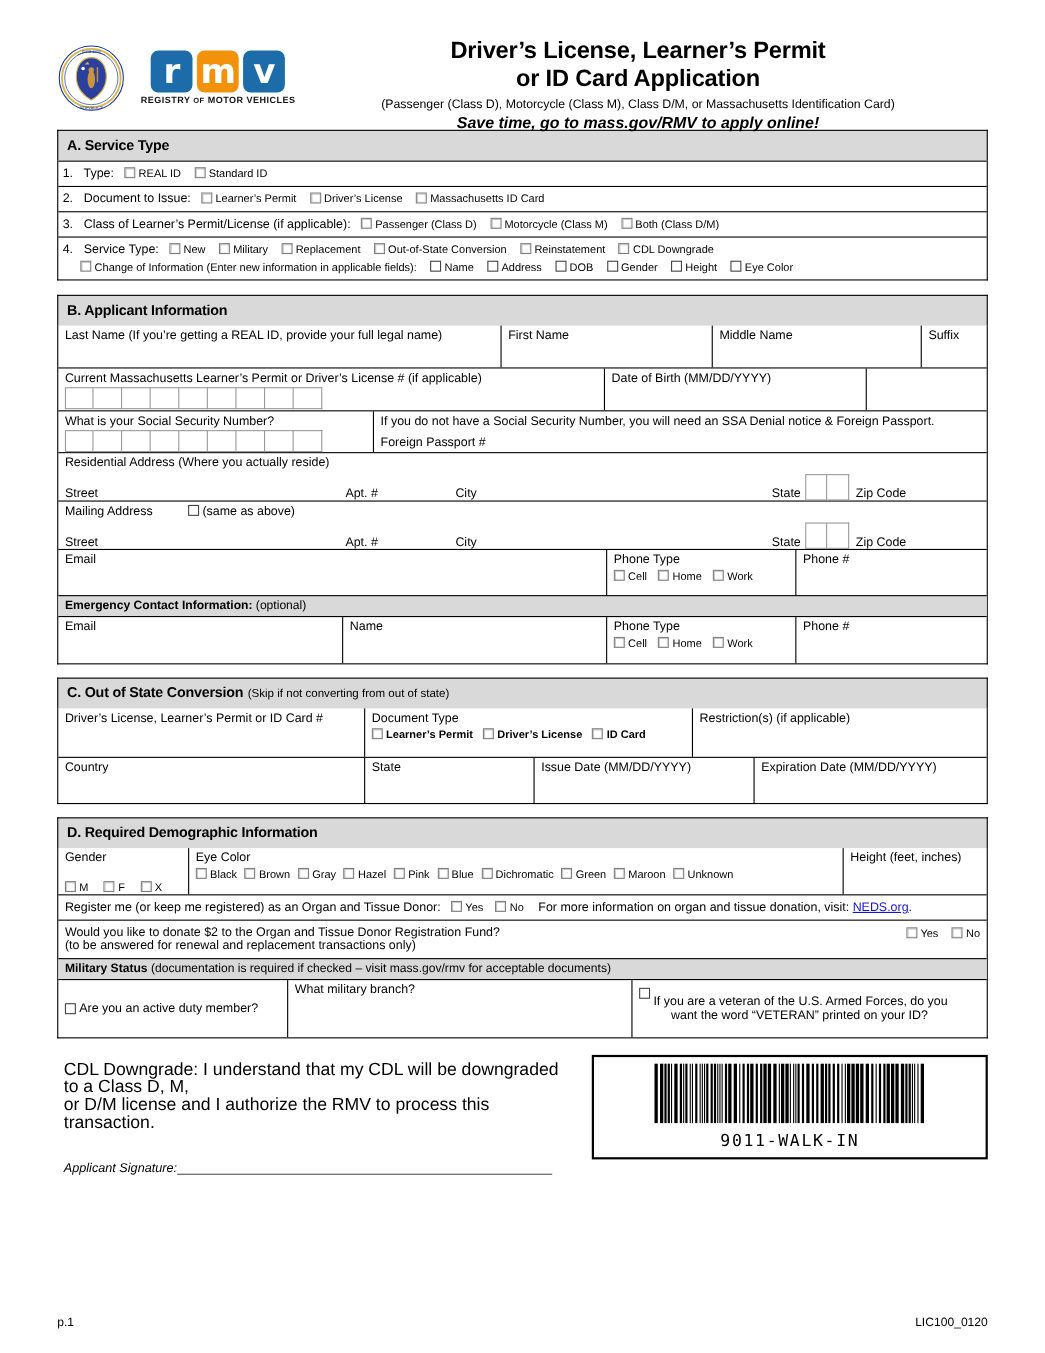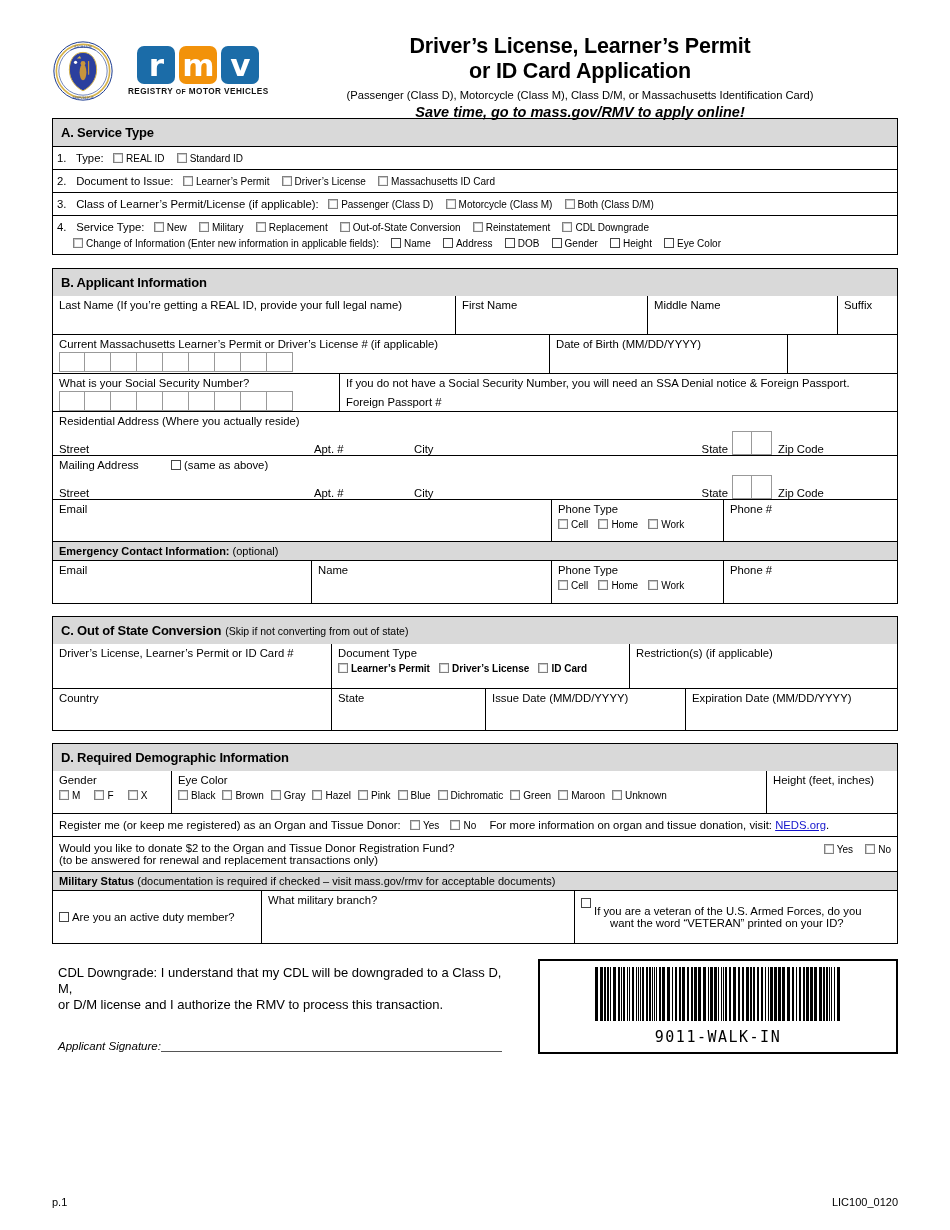--- a/index.html
+++ b/index.html
@@ -306,21 +306,21 @@
   </div>
 
   <div class="band" style="margin-top:12px;">
     <h2>D. Required Demographic Information</h2>
   </div>
   <div class="box">
 
     <div class="r" style="height:42px;">
       <div class="c" style="width:118px;">
         <div>Gender</div>
-        <div style="margin-top:3px;">
+        <div style="margin-top:15px;">
           <span class="opt" style="margin-right:11px;"><span class="cb"></span><span>M</span></span>
           <span class="opt" style="margin-right:11px;"><span class="cb"></span><span>F</span></span>
           <span class="opt" style="margin-right:0;"><span class="cb"></span><span>X</span></span>
         </div>
       </div>
       <div class="c" style="width:595px;">
         <div>Eye Color</div>
         <div style="margin-top:3px;" id="eyecolors"><span class="opt" style="margin-right: 7px;"><span class="cb"></span><span>Black</span></span><span class="opt" style="margin-right: 7px;"><span class="cb"></span><span>Brown</span></span><span class="opt" style="margin-right: 7px;"><span class="cb"></span><span>Gray</span></span><span class="opt" style="margin-right: 7px;"><span class="cb"></span><span>Hazel</span></span><span class="opt" style="margin-right: 7px;"><span class="cb"></span><span>Pink</span></span><span class="opt" style="margin-right: 7px;"><span class="cb"></span><span>Blue</span></span><span class="opt" style="margin-right: 7px;"><span class="cb"></span><span>Dichromatic</span></span><span class="opt" style="margin-right: 7px;"><span class="cb"></span><span>Green</span></span><span class="opt" style="margin-right: 7px;"><span class="cb"></span><span>Maroon</span></span><span class="opt" style="margin-right: 7px;"><span class="cb"></span><span>Unknown</span></span></div>
       </div>
       <div class="c" style="flex:1;"><span>Height (feet, inches)</span></div>
@@ -363,21 +363,21 @@
         <span>
           <span>If you are a veteran of the U.S. Armed Forces, do you</span><br>
           <span style="display:inline-block;padding-left:16px;">want the word “VETERAN” printed on your ID?</span>
         </span>
       </div>
     </div>
   </div>
 
   <div style="display:flex;margin-top:13px;align-items:flex-start;">
     <div style="width:462px;">
-      <div style="padding:8px 6px 0;font-size:13px;line-height:16px;">
+      <div style="padding:8px 6px 0;font-size:16px;line-height:16px;">
         <div>CDL Downgrade: I understand that my CDL will be downgraded to a Class D, M,</div>
         <div>or D/M license and I authorize the RMV to process this transaction.</div>
       </div>
       <div style="display:flex;align-items:flex-end;margin-top:24px;padding-left:6px;">
         <span style="font-size:11.5px;font-style:italic;">Applicant Signature:</span>
         <span class="ul" style="flex:1;height:14px;margin-right:12px;"></span>
       </div>
     </div>
     <div style="flex:1;display:flex;justify-content:center;padding-left:24px;padding-top:2px;">
       <div class="bcbox">

